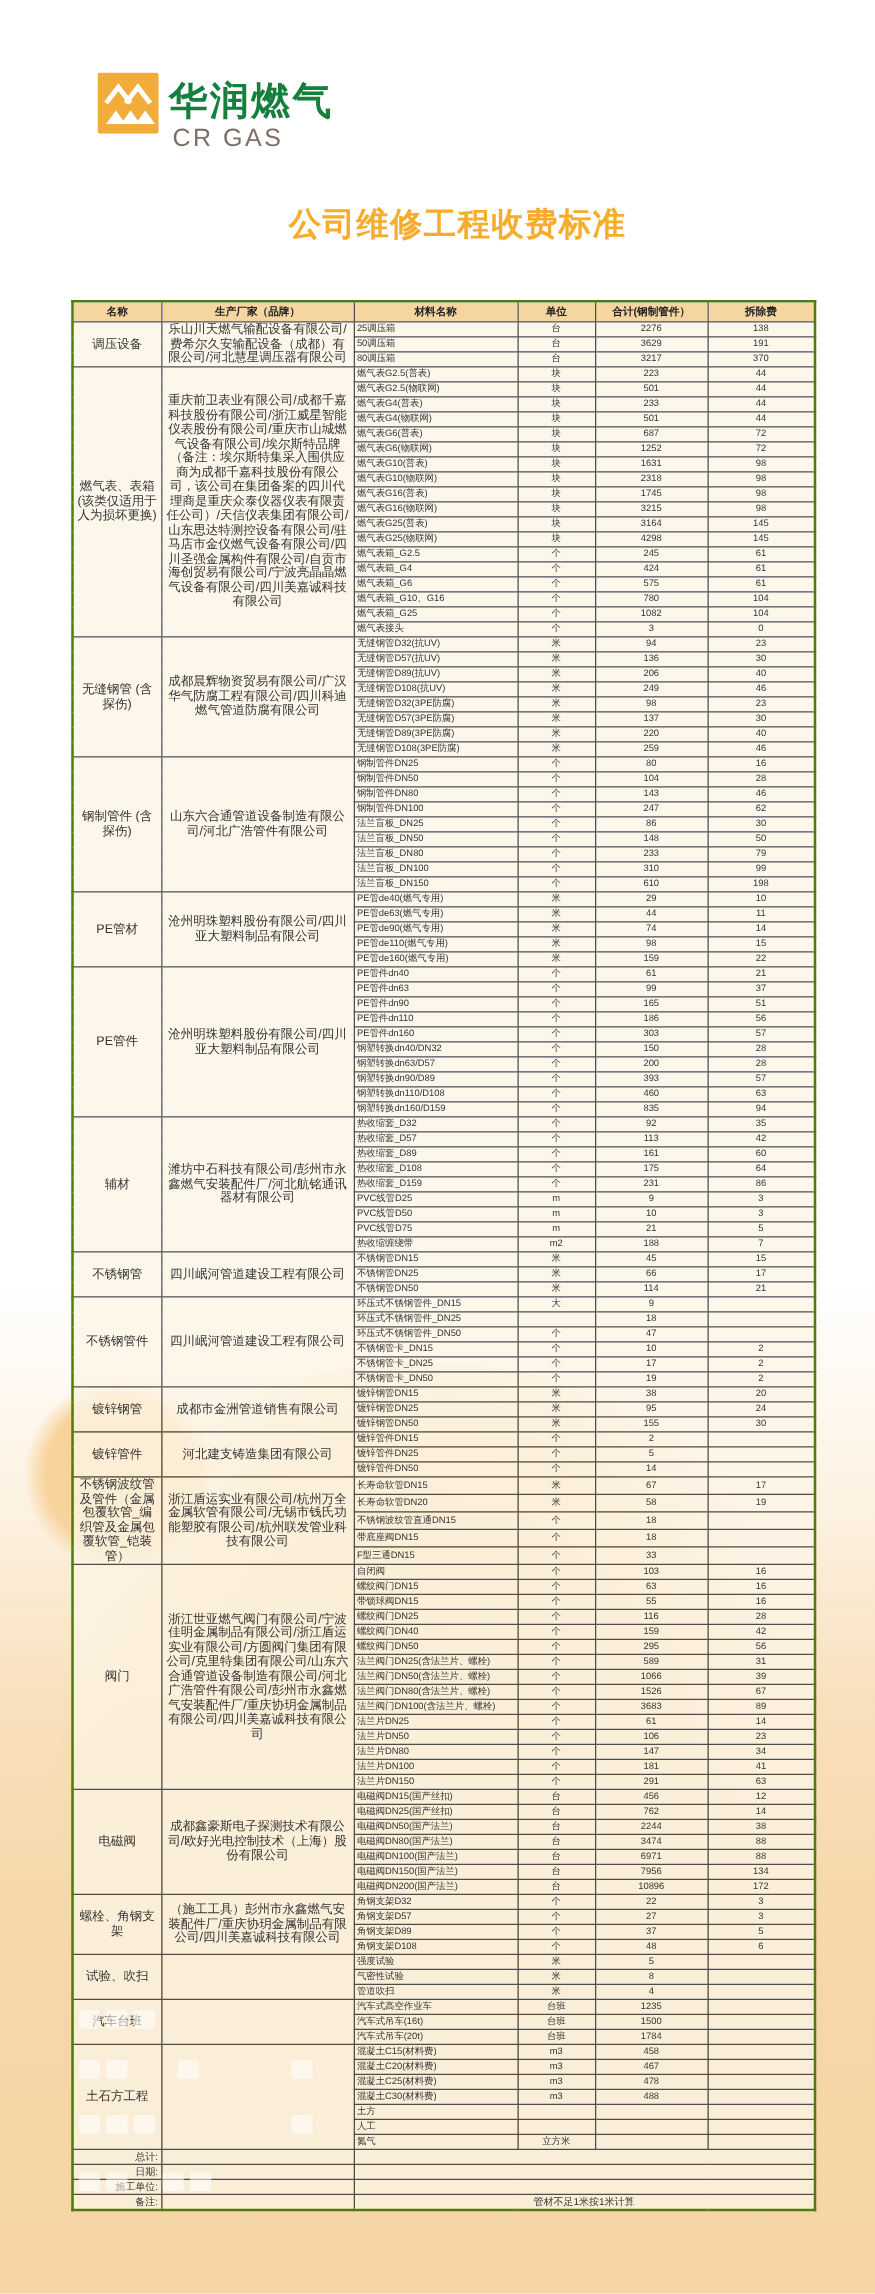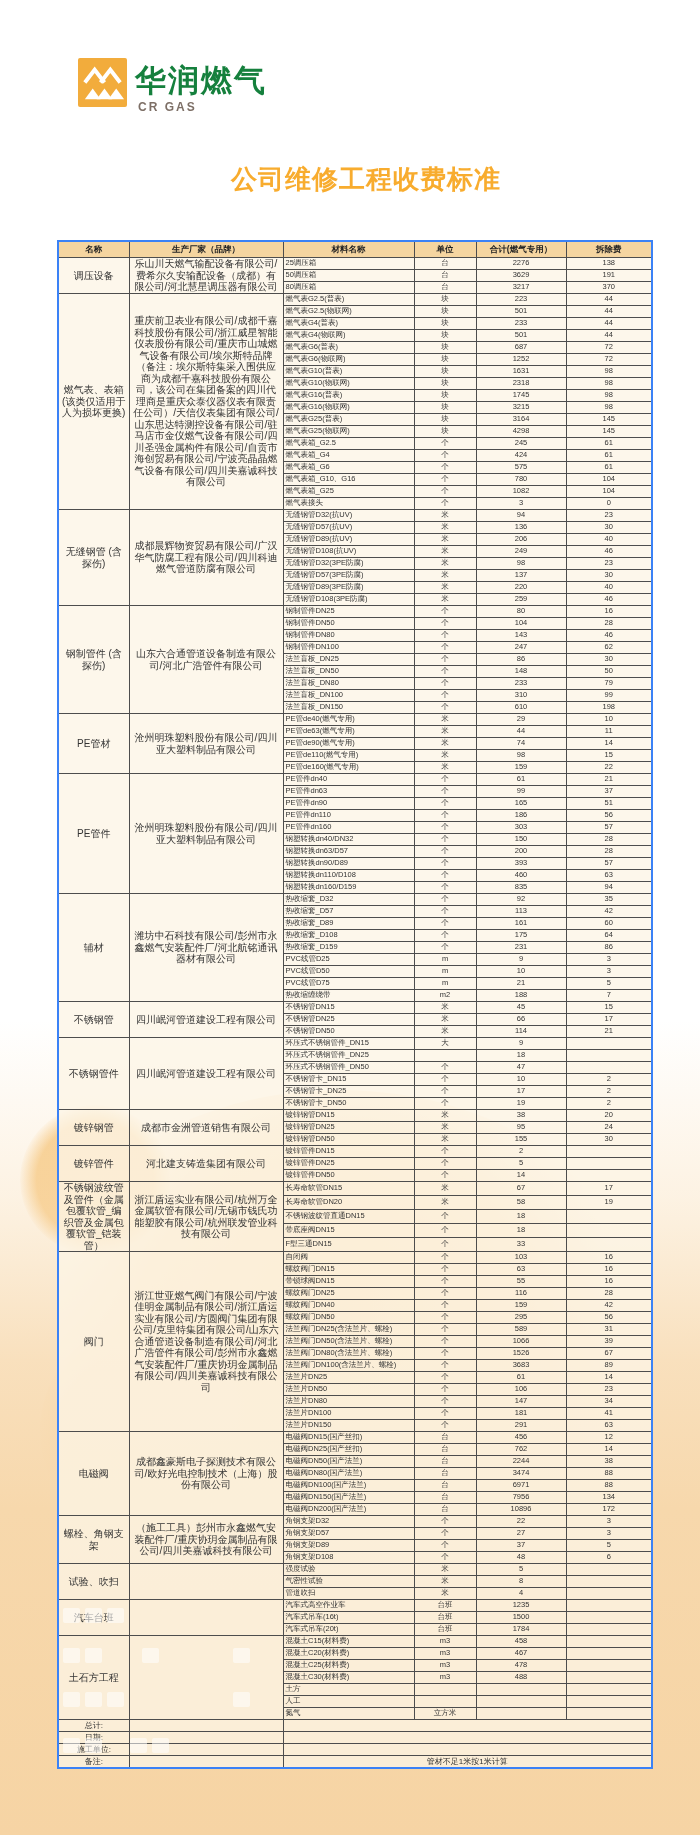--- a/index.html
+++ b/index.html
@@ -32,47 +32,47 @@
   
   .brand{position:absolute;left:78px;top:56px;z-index:2;}
   .logo-mark{position:absolute;left:0;top:2px;width:49px;height:49px;}
   .brand-cn{
     position:absolute;left:57px;top:4px;width:200px;
     font-family:"Liberation Serif","DejaVu Serif",serif;
     font-weight:bold;font-size:31px;letter-spacing:2px;color:#15803d;white-space:nowrap;
   }
   .brand-en{
     position:absolute;left:60px;top:44px;
-    font-weight:bold;font-size:12px;letter-spacing:2px;color:#7d6f66;white-space:nowrap;
+    font-weight:normal;font-size:20px;letter-spacing:2px;color:#7d6f66;white-space:nowrap;
   }
   
   .page-title{
     position:absolute;left:0;top:146px;width:700px;margin:16px;z-index:2;
     text-align:center;font-size:26px;font-weight:900;color:#f8ac2e;letter-spacing:1px;
   }
   
   .tbl-wrap{position:absolute;left:57px;top:240px;width:594px;z-index:2;}
   table{border-collapse:collapse;width:594px;table-layout:fixed;}
   th,td{
     border:1px solid #4d4d4d;
     padding:0 2px;
     font-size:7.5px;line-height:1.15;
     text-align:center;vertical-align:middle;
     background:rgba(253,245,230,.78);
     height:11px;
     overflow:hidden;
   }
-  table{border:2px solid #3b82f6;}
+  table{border:2px solid #4d7c0f;}
   thead th{
     background:#f5d5a0;font-weight:bold;font-size:8.5px;height:15px;color:#222;
   }
   td.mat{text-align:left;}
   td.name,td.mfr{font-size:10px;}
   td.mfr{padding:0 3px;}
-  td.flabel{text-align:center;font-size:8px;}
+  td.flabel{text-align:right;font-size:8px;}
   td.fmerge{font-size:8px;margin-left:36px;}
   col.c-name{width:71px;}
   col.c-mfr{width:154px;}
   col.c-mat{width:131px;}
   col.c-unit{width:62px;}
   col.c-total{width:90px;}
   col.c-fee{width:86px;}
 </style>
 </head>
 <body>
@@ -130,21 +130,21 @@
         <col class="c-unit">
         <col class="c-total">
         <col class="c-fee">
     </colgroup>
     <thead>
       <tr>
         <th>名称</th>
         <th>生产厂家（品牌）</th>
         <th>材料名称</th>
         <th>单位</th>
-        <th>合计(燃气专用）</th>
+        <th>合计(钢制管件）</th>
         <th>拆除费</th>
       </tr>
     </thead>
     <tbody id="tbody">
         <tr>
           <td class="name" rowspan="3">调压设备</td>
           <td class="mfr" rowspan="3">乐山川天燃气输配设备有限公司/费希尔久安输配设备（成都）有限公司/河北慧星调压器有限公司</td>
           <td class="mat">25调压箱</td>
           <td class="unit">台</td>
           <td class="total">2276</td>

